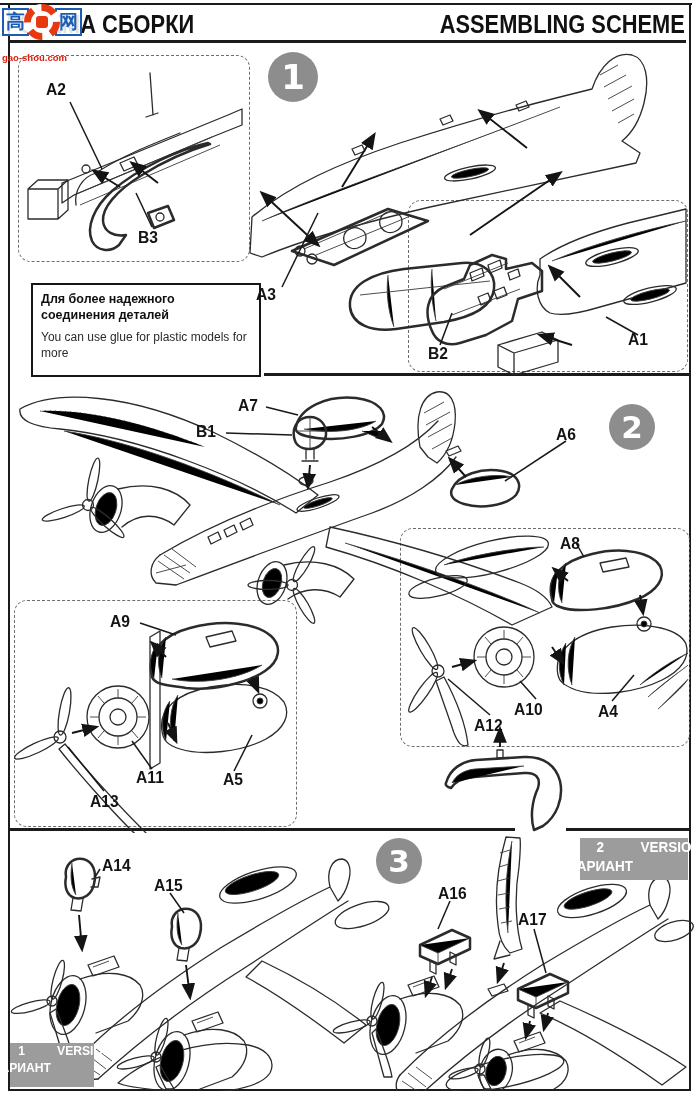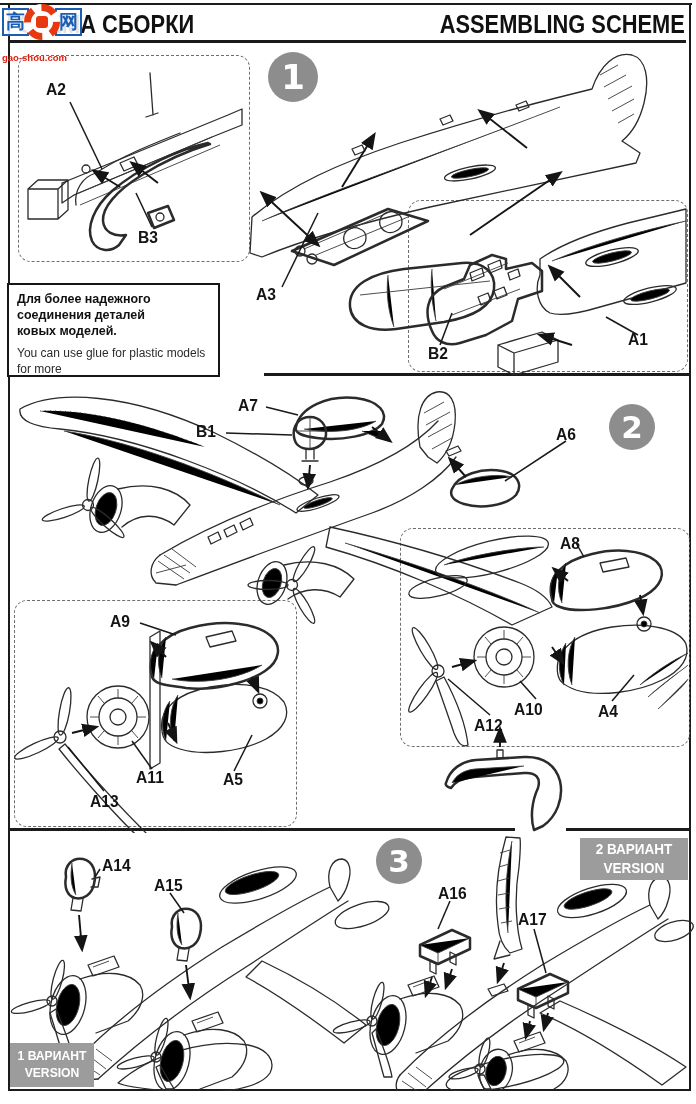--- a/index.html
+++ b/index.html
@@ -12,21 +12,21 @@
   .title{font-weight:bold;font-size:26px;letter-spacing:0;white-space:nowrap;
          transform:scaleX(0.84);}
   .title-ru{transform-origin:left center;}
   .title-en{transform-origin:right center;}
   .pl{position:absolute;font-weight:bold;font-size:17px;color:#141414;white-space:nowrap;
       transform:scaleX(0.92);transform-origin:left center;}
   .stepc{position:absolute;border-radius:50%;background:#8d8d8d;color:#fff;font-weight:bold;
          display:flex;align-items:center;justify-content:center;font-size:31px;
          font-family:"DejaVu Sans",sans-serif;}
   .badge{position:absolute;background:#9c9c9c;color:#fff;font-weight:bold;text-align:center;
-         display:flex;flex-direction:column;justify-content:center;line-height:1.25;}
+         display:flex;flex-direction:row;justify-content:center;line-height:1.25;}
   .badge span{display:block;transform:scaleX(0.9);}
   .notebox{position:absolute;border:2.2px solid #161616;background:#fff;padding:6px 8px 4px 8px;
            box-sizing:border-box;}
   .notebox .ru{font-weight:bold;font-size:12.5px;line-height:16px;color:#101010;}
   .notebox .en{font-size:12px;line-height:16px;color:#2b2b2b;margin-top:6px;}
   svg.layer{position:absolute;left:0;}
   .ln{fill:none;stroke:#2b2b2b;stroke-width:1.3;stroke-linecap:round;stroke-linejoin:round;}
   .thk{stroke-width:2.5;}
   .thn{stroke-width:0.9;stroke:#3a3a3a;}
   .ldr{stroke-width:1.5;stroke:#191919;}
@@ -403,24 +403,23 @@
   <div class="stepc" style="left:268px;top:52px;width:50px;height:50px;font-size:34px;">
     <span>1</span>
   </div>
   <div class="stepc" style="left:609px;top:404px;width:46px;height:46px;">
     <span>2</span>
   </div>
   <div class="stepc" style="left:376px;top:838px;width:46px;height:46px;">
     <span>3</span>
   </div>
 
-  <div class="notebox" style="left:7px;top:283px;width:213px;height:94px;">
+  <div class="notebox" style="left:31px;top:283px;width:230px;height:94px;">
     <div class="ru">
       <div>Для более надежного соединения деталей</div>
-      <div>ковых моделей.</div>
     </div>
     <div class="en">
       <div>You can use glue for plastic models for more</div>
     </div>
   </div>
 
   <div class="badge" style="left:580px;top:838px;width:108px;height:42px;font-size:15px;">
     <span>2 ВАРИАНТ</span>
     <span>VERSION</span>
   </div>

